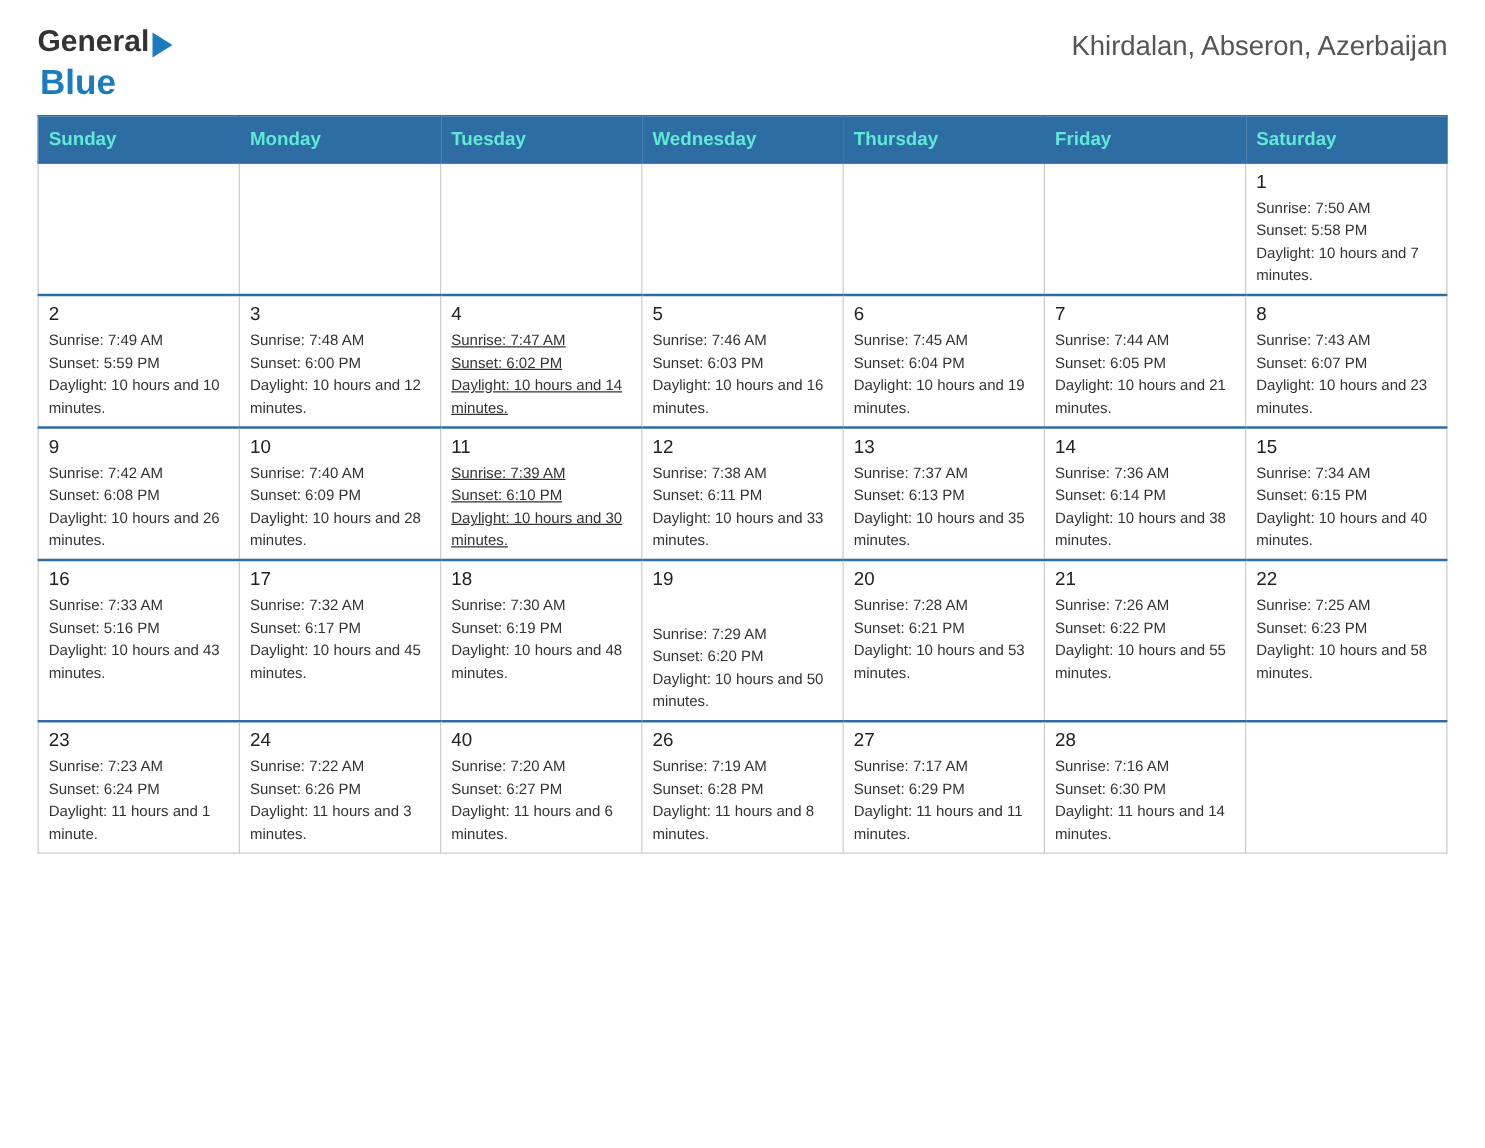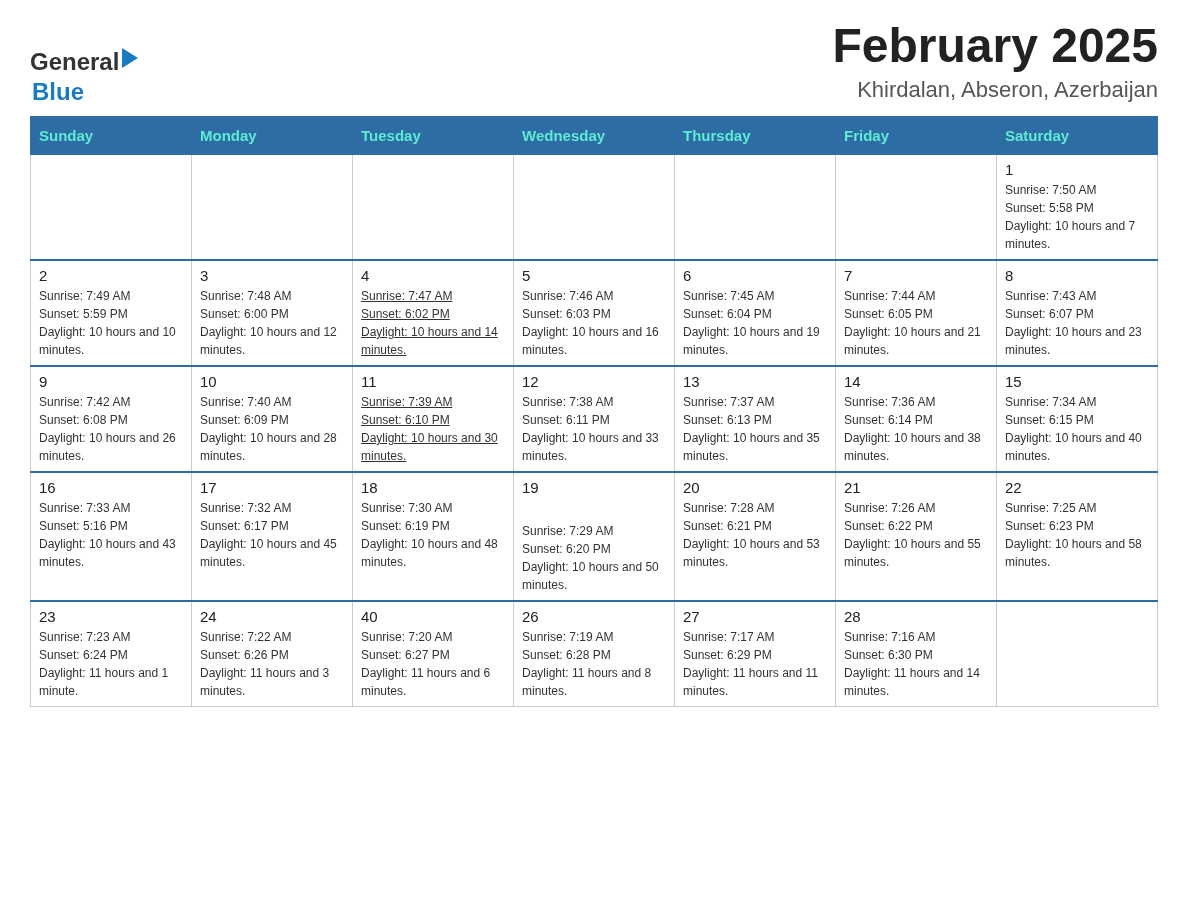--- a/index.html
+++ b/index.html
@@ -74,40 +74,39 @@
     .day-info {
       font-size: 12px;
       color: #333;
       line-height: 1.5;
     }
     .empty-cell {
       background: #fff;
     }
     .logo-row {
       display: flex;
-      align-items: flex-start;
-      margin-top: 28px;
+      align-items: flex-end;
     }
     .logo-text-general {
       font-size: 24px;
       font-weight: bold;
       color: #333;
     }
     .logo-arrow {
       display: inline-block;
       width: 0;
       height: 0;
       border-top: 10px solid transparent;
       border-bottom: 10px solid transparent;
       border-left: 16px solid #1a7bbf;
       margin-left: 3px;
       margin-bottom: 2px;
     }
     .logo-text-blue {
-      font-size: 24px;
+      font-size: 28px;
       font-weight: bold;
       color: #1a7bbf;
       margin-left: 2px;
     }
     .logo-line2 {
       display: flex;
       align-items: center;
       margin-top: 2px;
     }
   </style>
@@ -118,21 +117,20 @@
   <div class="logo">
     <div class="logo-row">
       <span class="logo-text-general">General</span>
       <span class="logo-arrow"></span>
     </div>
     <div class="logo-line2">
       <span class="logo-text-blue">Blue</span>
     </div>
   </div>
   <div class="title-block">
-    <div class="month-title">February 2025</div>
     <div class="location">Khirdalan, Abseron, Azerbaijan</div>
   </div>
 </div>
 
 <table class="calendar">
   <thead>
     <tr>
     <th>Sunday</th>
         <th>Monday</th>
         <th>Tuesday</th>

